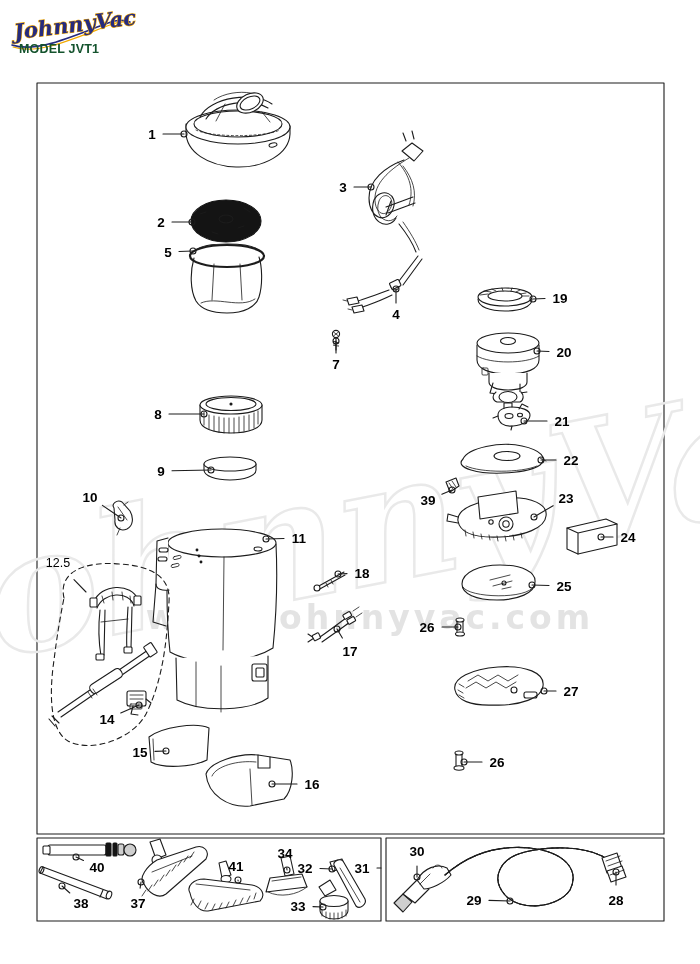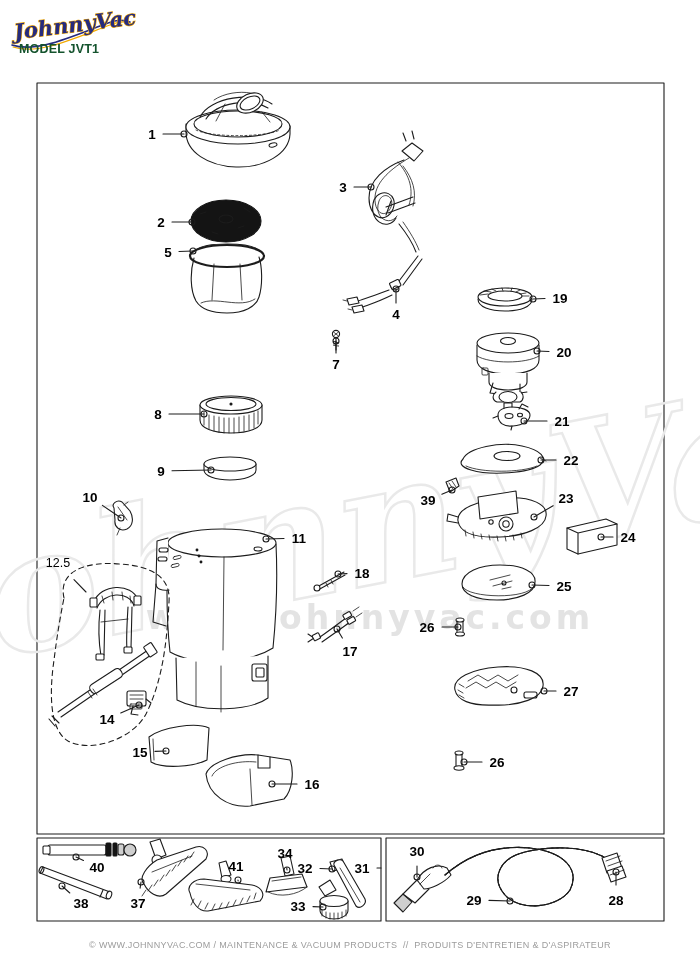--- a/index.html
+++ b/index.html
@@ -534,14 +534,13 @@
           <text x="474" y="900" text-anchor="middle" dominant-baseline="central" class="co">29</text>
         </g>
         <g>
           <line x1="616" y1="885" x2="616" y2="872" class="co-line"></line>
           <circle cx="616" cy="872" r="3" class="co-dot"></circle>
           <text x="616" y="900" text-anchor="middle" dominant-baseline="central" class="co">28</text>
         </g>
       </g>
   </svg>
 
-  <div class="footer">© WWW.JOHNNYVAC.COM / MAINTENANCE &amp; VACUUM PRODUCTS  //  PRODUITS D'ENTRETIEN &amp; D'ASPIRATEUR</div>
 </div>
 
 </body></html>

